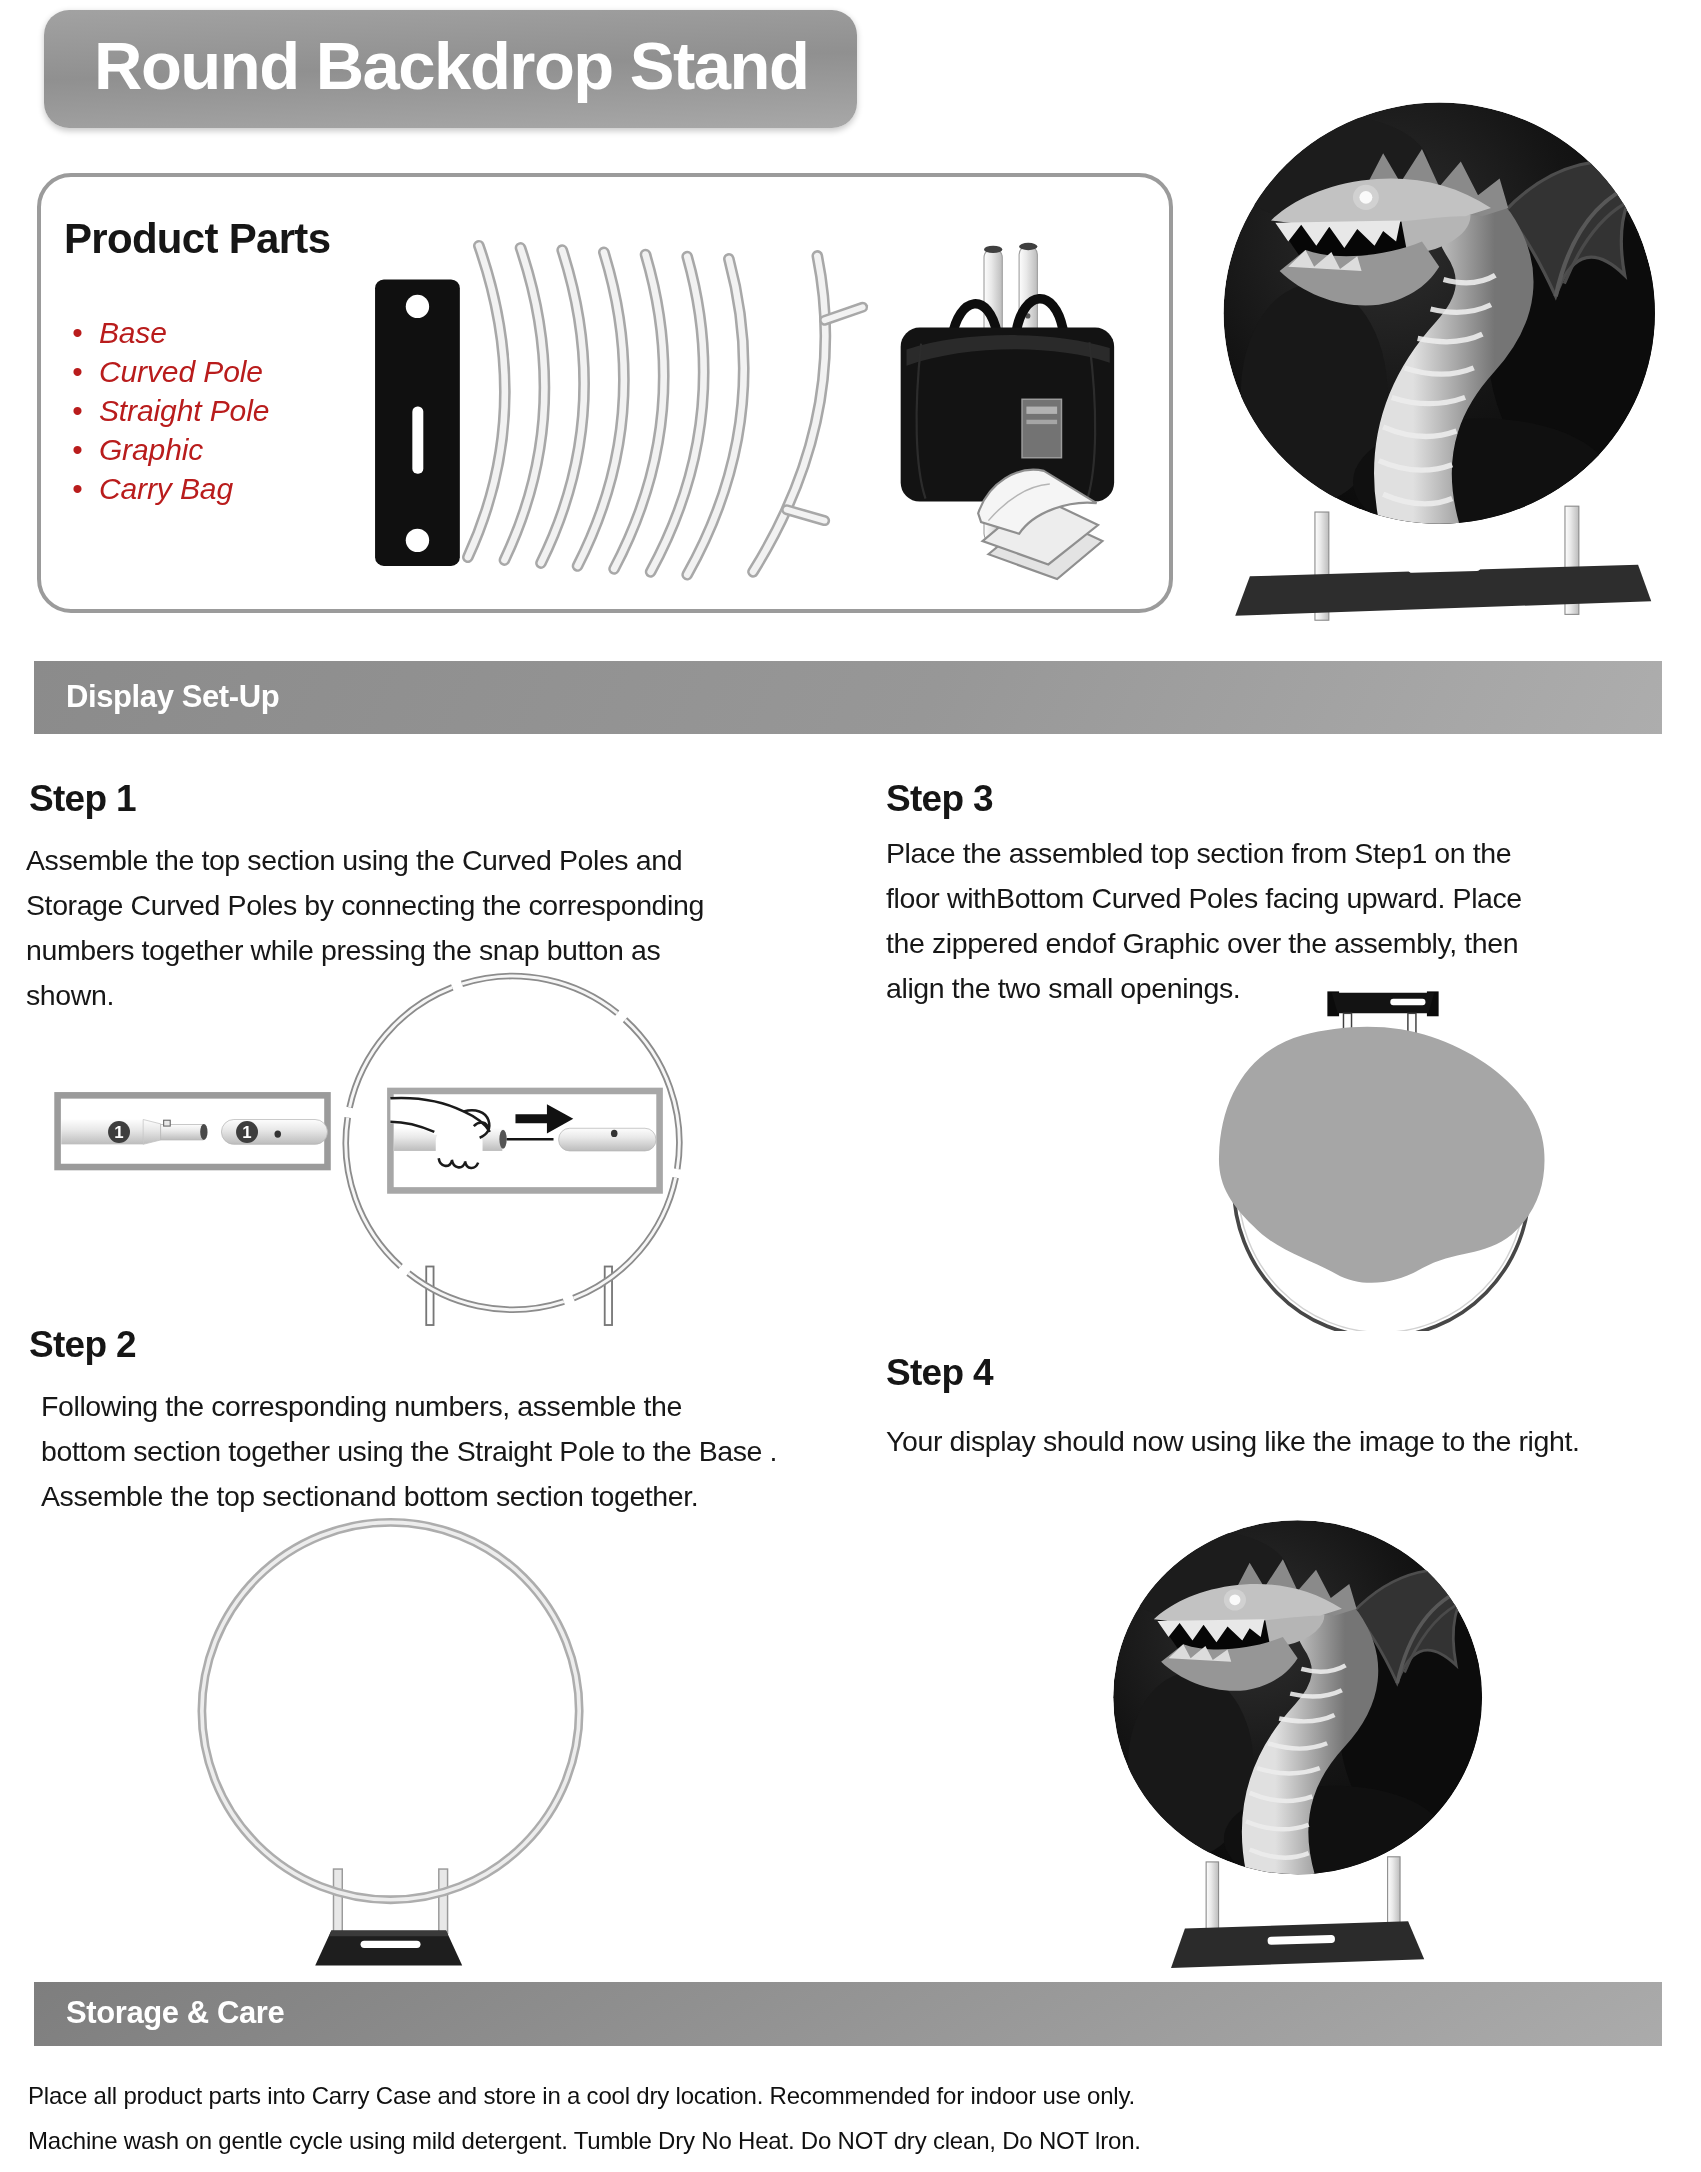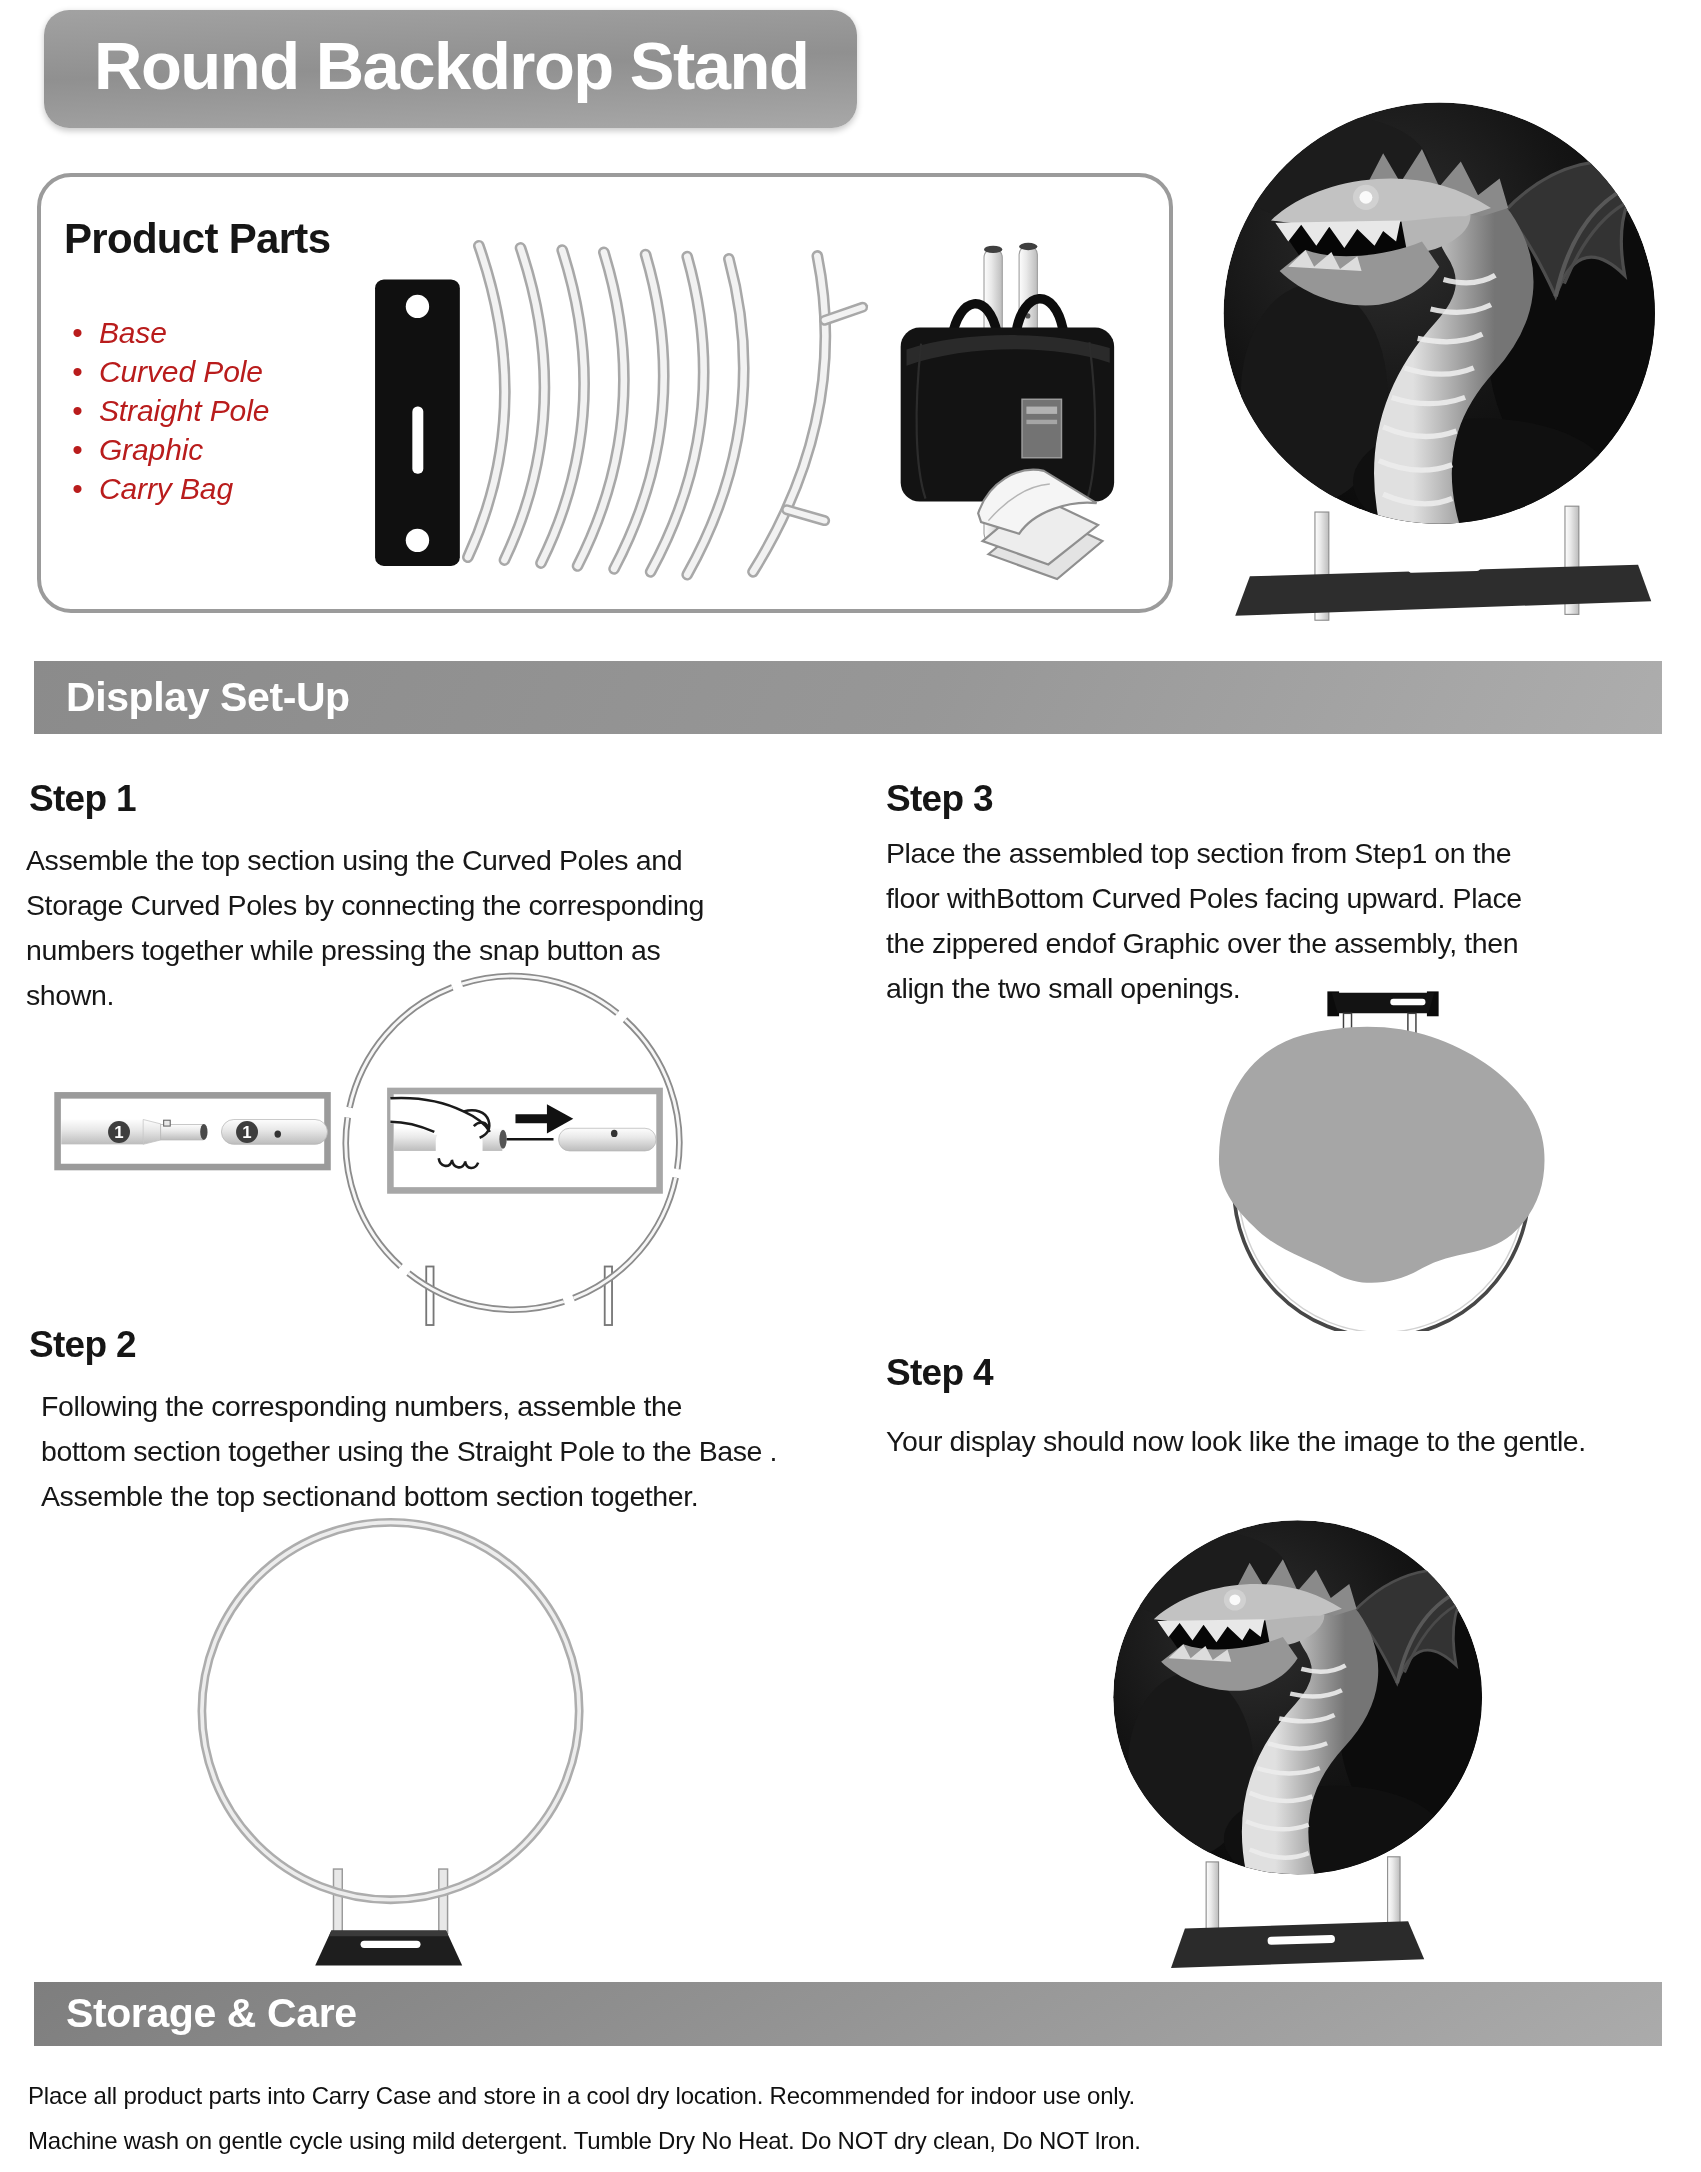--- a/index.html
+++ b/index.html
@@ -10,21 +10,21 @@
   .title-banner{position:absolute;left:44px;top:10.2px;width:813px;height:118px;border-radius:25px;
       background:linear-gradient(178deg,#a2a2a2 0%,#909090 48%,#a8a8a8 100%);
       box-shadow:0 2.9px 5.9px rgba(0,0,0,.22);}
   .title-banner span{position:absolute;left:50px;top:50%;transform:translateY(-54%);
       font-size:67px;font-weight:bold;color:#ffffff;letter-spacing:-1.5px;white-space:nowrap;}
 
   .section-banner{position:absolute;left:34px;width:1628px;height:73px;}
   #setup-banner{top:661px;background:linear-gradient(115deg,#8b8b8b 0%,#979797 55%,#adadad 100%);}
   #storage-banner{top:1982px;height:64px;background:linear-gradient(150deg,#7e7e7e 0%,#999999 60%,#ababab 100%);}
   .section-banner span{position:absolute;left:32px;top:50%;transform:translateY(-52%);
-      font-size:41px;font-weight:bold;color:#fff;letter-spacing:-0.4px;white-space:nowrap;}
+      font-size:31px;font-weight:bold;color:#fff;letter-spacing:-0.4px;white-space:nowrap;}
 
   
   .parts-box{position:absolute;left:37px;top:173px;width:1128px;height:432px;
       border:4.4px solid #9b9b9b;border-radius:34px;background:#fff;}
   .parts-heading{position:absolute;left:64px;top:215px;font-size:42px;font-weight:bold;letter-spacing:-0.7px;}
   .parts-list{position:absolute;left:72px;top:313px;margin:0;padding:0;list-style:none;}
   .parts-list li{font-size:30px;line-height:39px;letter-spacing:-0.1px;color:#b91c1c;font-style:italic;}
   .parts-list li::before{content:"\2022\00a0\00a0";}
 
   
@@ -208,21 +208,21 @@
   <div id="step3-label" class="step-label">Step 3</div>
   <div id="step3-text" class="step-text">Place the assembled top section from Step1 on the
 floor withBottom Curved Poles facing upward. Place
 the zippered endof Graphic over the assembly, then
 align the two small openings.</div>
   <div id="step2-label" class="step-label">Step 2</div>
   <div id="step2-text" class="step-text">Following the corresponding numbers, assemble the
 bottom section together using the Straight Pole to the Base .
 Assemble the top sectionand bottom section together.</div>
   <div id="step4-label" class="step-label">Step 4</div>
-  <div id="step4-text" class="step-text">Your display should now look like the image to the gentle.</div>
+  <div id="step4-text" class="step-text">Your display should now using like the image to the right.</div>
 
   <svg class="fig" style="left:51px;top:965px" width="651" height="377" viewBox="70 1320 890 515">
     <g>
       <rect x="583" y="1732" width="10" height="80" fill="#ffffff" stroke="#777" stroke-width="2.5"></rect>
       <rect x="827" y="1732" width="10" height="80" fill="#ffffff" stroke="#777" stroke-width="2.5"></rect>
       <circle cx="701" cy="1563" r="228" fill="none" stroke="#8c8c8c" stroke-width="9" stroke-dasharray="225 14" transform="rotate(12 701 1563)"></circle>
       <circle cx="701" cy="1563" r="228" fill="none" stroke="#f6f6f6" stroke-width="4" stroke-dasharray="225 14" transform="rotate(12 701 1563)"></circle>
     </g>
     <g>
       <rect x="79" y="1498" width="369" height="98" fill="#ffffff" stroke="#9b9b9b" stroke-width="9"></rect>

